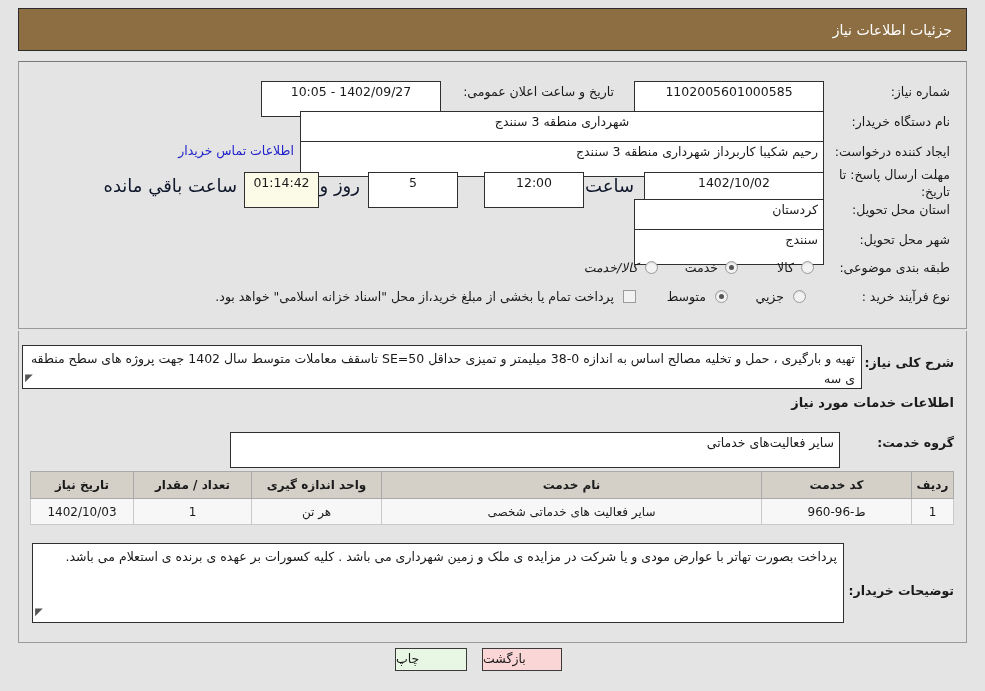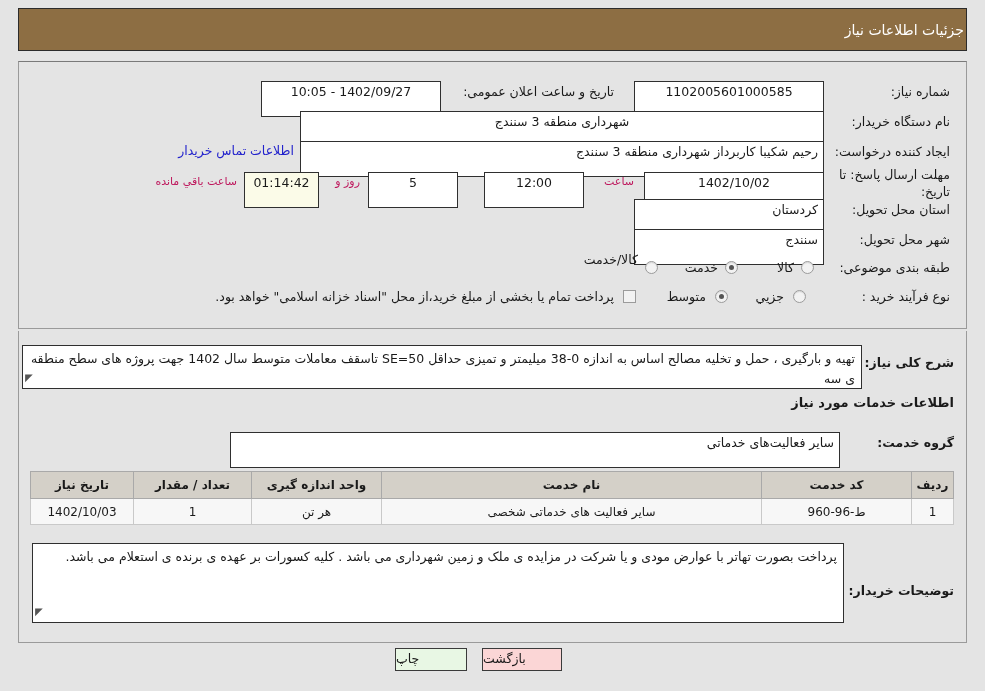--- a/index.html
+++ b/index.html
@@ -23,21 +23,21 @@
   
   .header-bar {
     position: absolute;
     top: 8px; right: 18px; left: 18px;
     height: 43px;
     background: #8d6e43;
     border: 1px solid #2b2b2b;
     display: flex;
     align-items: center;
     justify-content: flex-start;
-    padding: 0 2px;
+    padding: 0 14px;
   }
   .header-title {
     color: #ffffff;
     font-size: 14px;
     letter-spacing: .2px;
     white-space: nowrap;
   }
 
   
   .watermark {
@@ -100,22 +100,22 @@
   .link {
     position: absolute;
     color: #2222cc;
     font-size: 12.5px;
     white-space: nowrap;
     cursor: pointer;
   }
 
   .plain {
     position: absolute;
-    font-size: 11px;
-    color: #be185d;
+    font-size: 18px;
+    color: #0f172a;
     white-space: nowrap;
   }
 
   
   .radio {
     position: absolute;
     width: 13px; height: 13px;
     border-radius: 50%;
     background: #f2f2f2;
     border: 1px solid #9b9b9b;
@@ -259,21 +259,21 @@
 
     <div class="lbl" style="top:170px; right:16px; width:120px;">شهر محل تحویل:</div>
     <div class="fld" style="top:167px; right:142px; width:190px;">سنندج</div>
 
     <div class="lbl" style="top:198px; right:16px; width:130px;">طبقه بندی موضوعی:</div>
     <span class="radio" style="top:199px; right:152px;"></span>
     <span class="radio-lbl" style="top:198px; right:172px;">کالا</span>
     <span class="radio checked" style="top:199px; right:228px;"></span>
     <span class="radio-lbl" style="top:198px; right:248px;">خدمت</span>
     <span class="radio" style="top:199px; right:308px;"></span>
-    <span class="radio-lbl" style="top:190px; right:328px;">کالا/خدمت</span>
+    <span class="radio-lbl" style="top:198px; right:328px;font-style:italic;">کالا/خدمت</span>
 
     <div class="lbl" style="top:227px; right:16px; width:130px;">نوع فرآیند خرید :</div>
     <span class="radio" style="top:228px; right:160px;"></span>
     <span class="radio-lbl" style="top:227px; right:182px;">جزیي</span>
     <span class="radio checked" style="top:228px; right:238px;"></span>
     <span class="radio-lbl" style="top:227px; right:260px;">متوسط</span>
     <span class="chk" style="top:228px; right:330px;"></span>
     <span class="radio-lbl" style="top:227px; right:352px;">پرداخت تمام یا بخشی از مبلغ خرید،از محل "اسناد خزانه اسلامی" خواهد بود.</span>
   </div>
 

